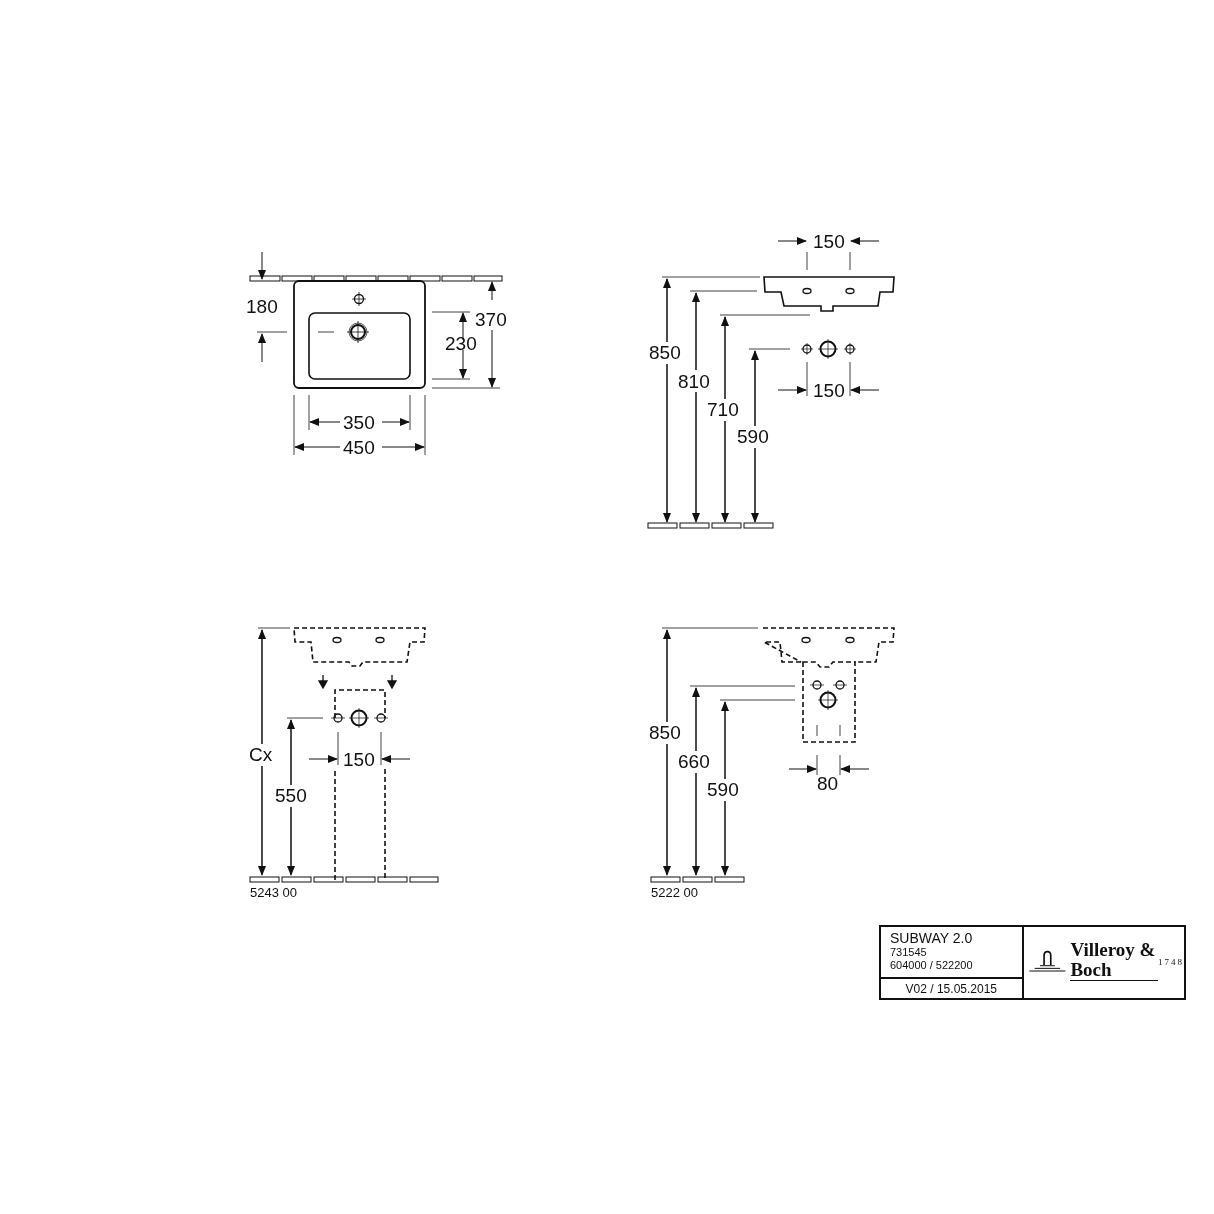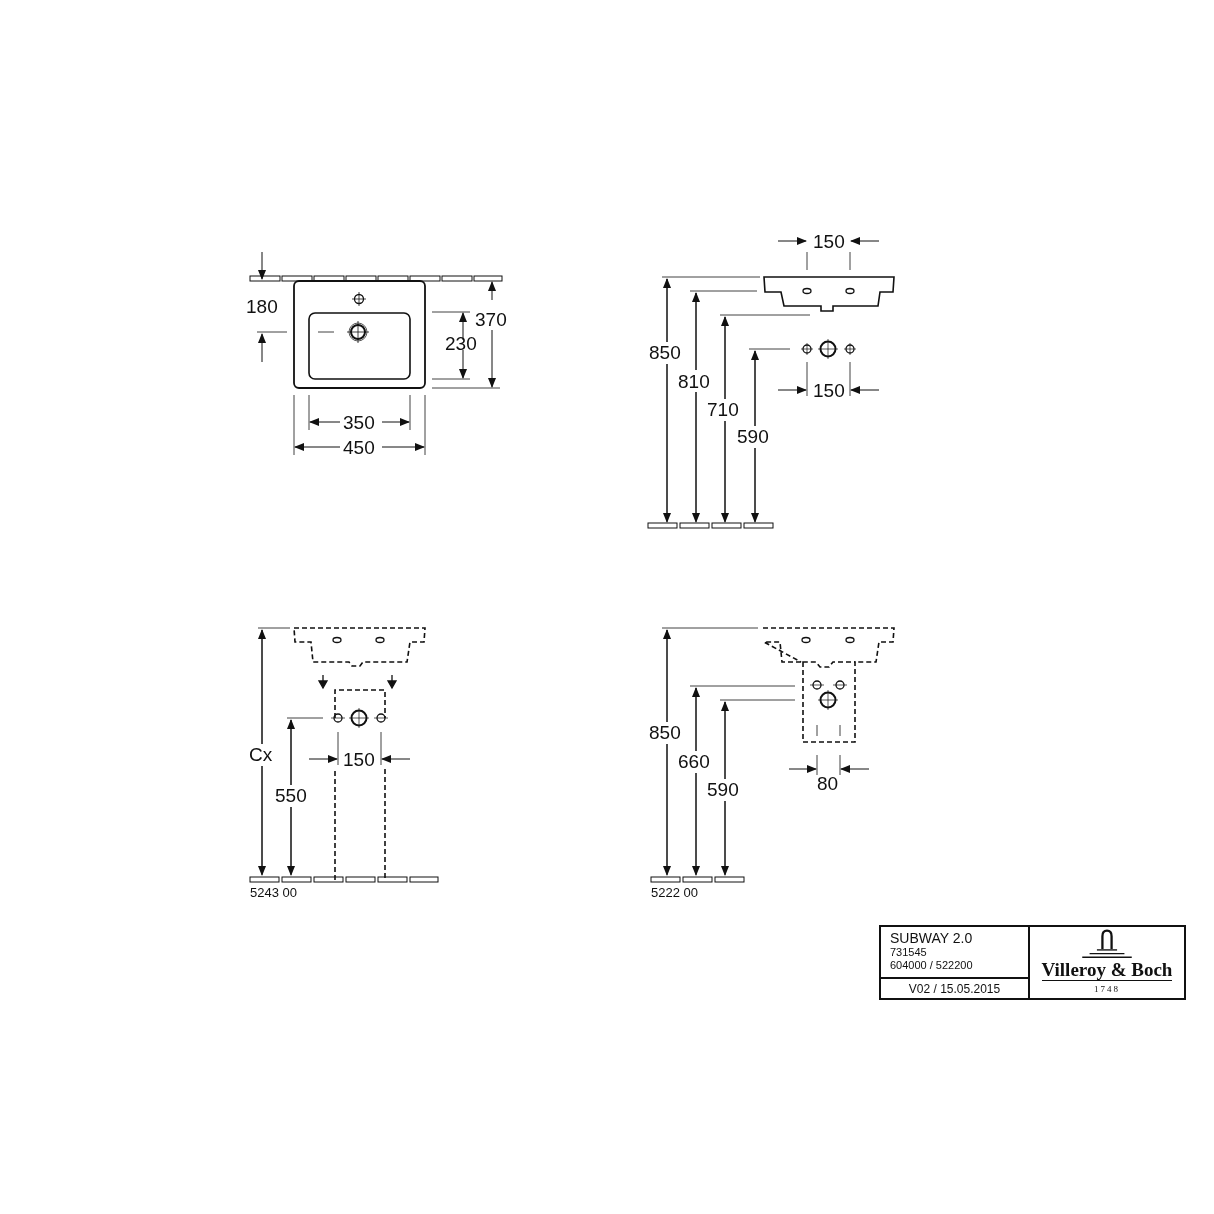--- a/index.html
+++ b/index.html
@@ -6,21 +6,21 @@
   body { width:1214px; height:1214px; position:relative; overflow:hidden; font-family:"Liberation Sans", sans-serif; color:#111; }
   svg.drawing { position:absolute; left:0; top:0; }
   .dim { font-family:"Liberation Sans", sans-serif; font-size:19px; fill:#111; }
   .code { font-family:"Liberation Sans", sans-serif; font-size:13px; fill:#111; }
   .tb { position:absolute; left:879px; top:925px; width:307px; height:75px; border:2px solid #111; box-sizing:border-box; display:flex; background:#fff; }
   .tb-left { width:147px; border-right:2px solid #111; display:flex; flex-direction:column; }
   .tb-info { height:52px; border-bottom:2px solid #111; padding:3px 0 0 9px; box-sizing:border-box; }
   .tb-title { font-size:14px; line-height:16px; }
   .tb-sub { font-size:11px; line-height:13px; }
   .tb-ver { flex:1; display:flex; align-items:center; justify-content:center; font-size:12px; }
-  .tb-right { flex:1; display:flex; flex-direction:column; align-items:center; justify-content:flex-end; padding-bottom:4px; }
+  .tb-right { flex:1; display:flex; align-items:center; justify-content:flex-end; padding-bottom:4px; }
   .brand { font-family:"Liberation Serif", serif; font-weight:bold; font-size:19px; border-bottom:1.5px solid #111; line-height:20px; }
   .year { font-family:"Liberation Serif", serif; font-weight:normal; font-size:9px; letter-spacing:2px; margin-top:3px; }
 </style>
 </head>
 <body>
 
 <svg class="drawing" width="1214" height="1214" viewBox="0 0 1214 1214" xmlns="http://www.w3.org/2000/svg">
   <defs>
     <marker id="ar" markerWidth="10" markerHeight="8" refX="9" refY="4" orient="auto" markerUnits="userSpaceOnUse">
       <path d="M0,0 L10,4 L0,8 Z" fill="#111"></path>

